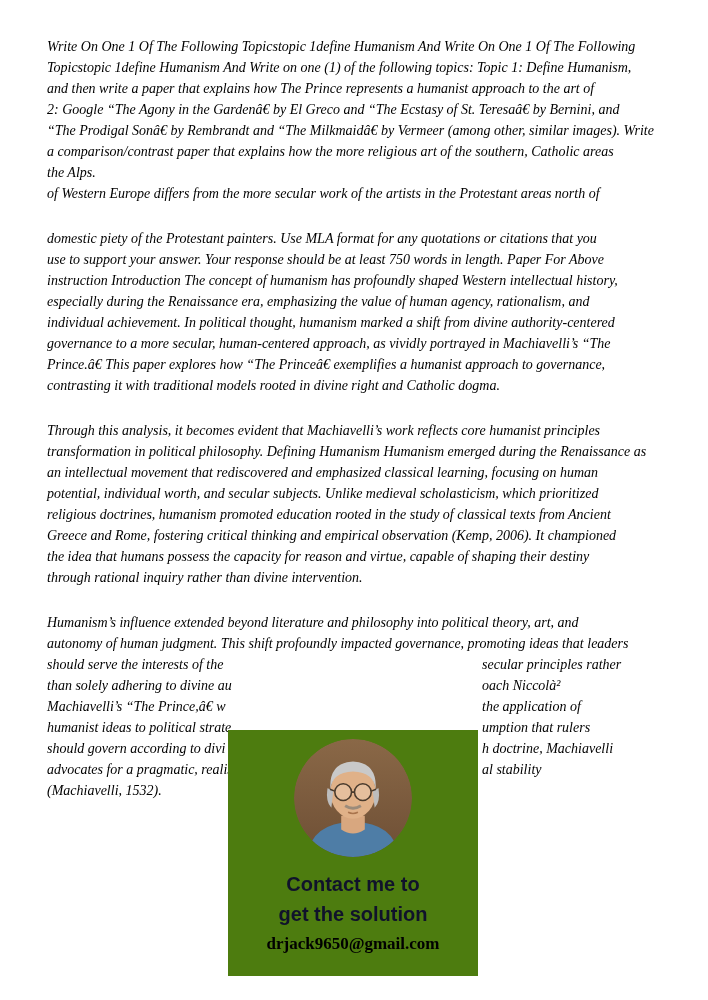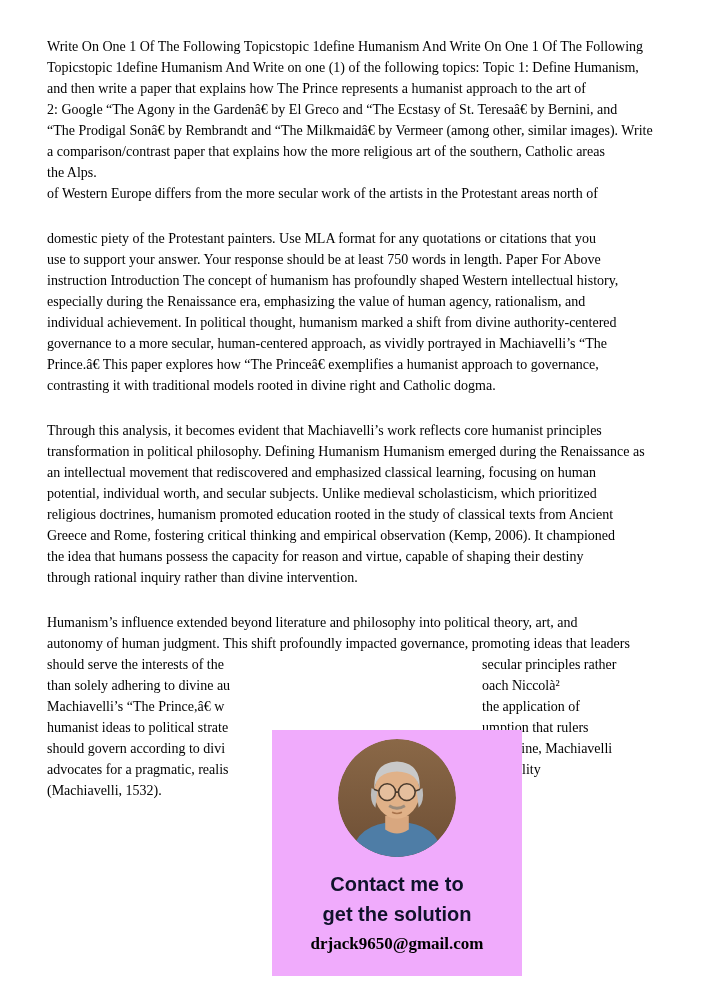--- a/index.html
+++ b/index.html
@@ -11,20 +11,21 @@
     overflow: hidden;
   }
   .doc {
     position: absolute;
     left: 47px;
     top: 36px;
     width: 616px;
     font-size: 14px;
     line-height: 21px;
     color: #000000;
+    font-style: italic;
   }
   .para { margin-bottom: 24px; }
   .line { white-space: nowrap; height: 21px; }
   .line.split { position: relative; }
   .line.split .frag-right { position: absolute; left: 435px; top: 0; }
   .promo {
     position: absolute;
     left: 228px;
     top: 730px;
     width: 250px;
@@ -101,21 +102,21 @@
       <div class="line split"><span class="frag-left">should serve the interests of the</span><span class="frag-right">secular principles rather</span></div>
       <div class="line split"><span class="frag-left">than solely adhering to divine au</span><span class="frag-right">oach Niccolà²</span></div>
       <div class="line split"><span class="frag-left">Machiavelli’s “The Prince,â€ w</span><span class="frag-right">the application of</span></div>
       <div class="line split"><span class="frag-left">humanist ideas to political strate</span><span class="frag-right">umption that rulers</span></div>
       <div class="line split"><span class="frag-left">should govern according to divi</span><span class="frag-right">h doctrine, Machiavelli</span></div>
       <div class="line split"><span class="frag-left">advocates for a pragmatic, realis</span><span class="frag-right">al stability</span></div>
       <div class="line">(Machiavelli, 1532).</div>
     </div>
   </div>
 
-<div class="promo" style="background: #f0abfc; margin-left: 44px;">
+<div class="promo" style="background: #4d7c0f;">
   <div class="photo">
     <svg viewBox="0 0 120 120" width="118" height="118" aria-hidden="true">
       <defs>
         <clipPath id="pc">
             <circle cx="60" cy="60" r="60"></circle>
           </clipPath>
         <linearGradient id="bg" x1="0" y1="0" x2="0" y2="1">
           <stop offset="0" stop-color="#8a6847"></stop>
           <stop offset="1" stop-color="#6e4f35"></stop>
         </linearGradient>

